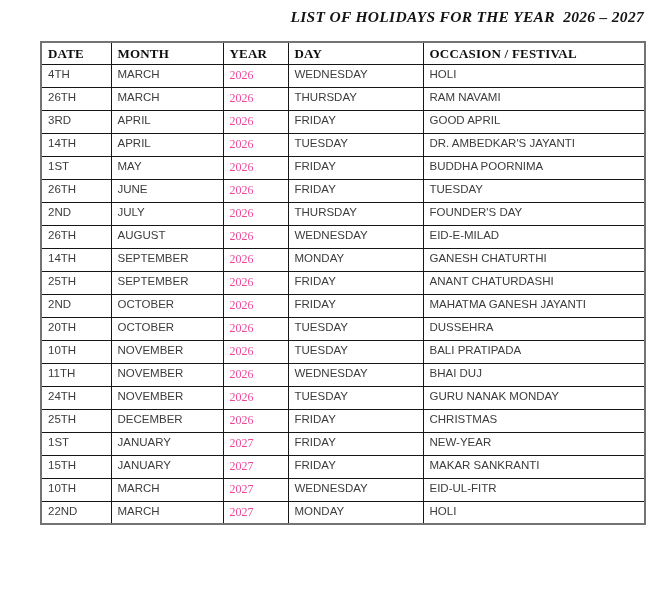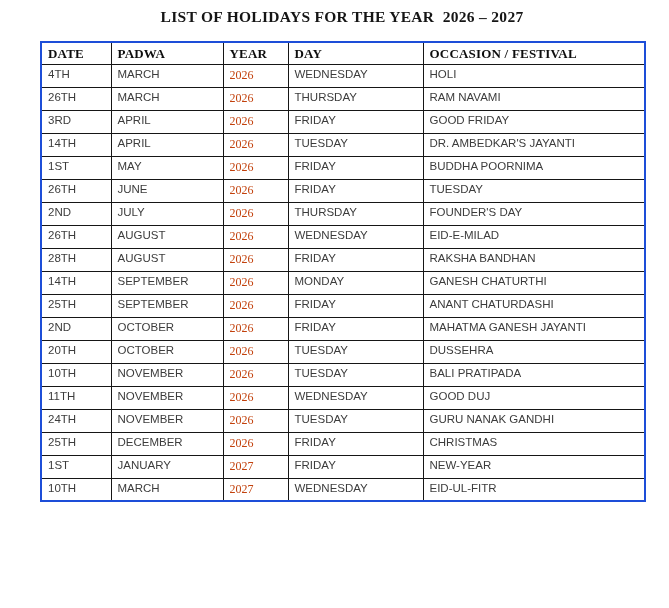--- a/index.html
+++ b/index.html
@@ -7,35 +7,36 @@
   body {
     width: 669px; height: 608px;
     background: #ffffff;
     position: relative;
     font-family: "Liberation Sans", sans-serif;
     overflow: hidden;
   }
   .doc-title {
     position: absolute;
     top: 8px; left: 40px; width: 604px;
-    text-align: center;
+    text-align: right;
     font-family: "Liberation Serif", serif;
     font-weight: bold;
     font-size: 15.5px;
     color: #151515;
     letter-spacing: 0.3px;
     white-space: pre;
+    font-style: italic;
   }
   table.holidays {
     position: absolute;
     top: 41px; left: 40px;
     width: 604px;
     border-collapse: collapse;
     table-layout: fixed;
-    border: 2px solid #1d4ed8;
+    border: 2px solid #737373;
   }
   col.c-date      { width: 70px; }
   col.c-month     { width: 112px; }
   col.c-year      { width: 65px; }
   col.c-day       { width: 135px; }
   col.c-occasion  { width: 222px; }
   th, td {
     border: 1px solid #161616;
     vertical-align: top;
     text-align: left;
@@ -53,40 +54,40 @@
   }
   td {
     font-size: 11.5px;
     color: #3c3c3c;
     padding: 3px 2px 0 6px;
     height: 23px;
   }
   td.cell-year {
     font-family: "Liberation Serif", serif;
     font-size: 12px;
-    color: #c2410c;
+    color: #ec4899;
   }
 </style>
 </head>
 <body>
 
 <div class="doc-title">LIST OF HOLIDAYS FOR THE YEAR &nbsp;2026 – 2027</div>
 
 <table class="holidays">
   <colgroup>
     <col class="c-date">
     <col class="c-month">
     <col class="c-year">
     <col class="c-day">
     <col class="c-occasion">
   </colgroup>
   <thead>
     <tr>
         <th>DATE</th>
-        <th>PADWA</th>
+        <th>MONTH</th>
         <th>YEAR</th>
         <th>DAY</th>
         <th>OCCASION / FESTIVAL</th>
       </tr>
   </thead>
   <tbody>
       <tr>
         <td class="cell-date">4TH</td>
         <td class="cell-month">MARCH</td>
         <td class="cell-year">2026</td>
@@ -98,21 +99,21 @@
         <td class="cell-month">MARCH</td>
         <td class="cell-year">2026</td>
         <td class="cell-day">THURSDAY</td>
         <td class="cell-occasion">RAM NAVAMI</td>
       </tr>
       <tr>
         <td class="cell-date">3RD</td>
         <td class="cell-month">APRIL</td>
         <td class="cell-year">2026</td>
         <td class="cell-day">FRIDAY</td>
-        <td class="cell-occasion">GOOD FRIDAY</td>
+        <td class="cell-occasion">GOOD APRIL</td>
       </tr>
       <tr>
         <td class="cell-date">14TH</td>
         <td class="cell-month">APRIL</td>
         <td class="cell-year">2026</td>
         <td class="cell-day">TUESDAY</td>
         <td class="cell-occasion">DR. AMBEDKAR'S JAYANTI</td>
       </tr>
       <tr>
         <td class="cell-date">1ST</td>
@@ -136,27 +137,20 @@
         <td class="cell-occasion">FOUNDER'S DAY</td>
       </tr>
       <tr>
         <td class="cell-date">26TH</td>
         <td class="cell-month">AUGUST</td>
         <td class="cell-year">2026</td>
         <td class="cell-day">WEDNESDAY</td>
         <td class="cell-occasion">EID-E-MILAD</td>
       </tr>
       <tr>
-        <td class="cell-date">28TH</td>
-        <td class="cell-month">AUGUST</td>
-        <td class="cell-year">2026</td>
-        <td class="cell-day">FRIDAY</td>
-        <td class="cell-occasion">RAKSHA BANDHAN</td>
-      </tr>
-      <tr>
         <td class="cell-date">14TH</td>
         <td class="cell-month">SEPTEMBER</td>
         <td class="cell-year">2026</td>
         <td class="cell-day">MONDAY</td>
         <td class="cell-occasion">GANESH CHATURTHI</td>
       </tr>
       <tr>
         <td class="cell-date">25TH</td>
         <td class="cell-month">SEPTEMBER</td>
         <td class="cell-year">2026</td>
@@ -182,44 +176,58 @@
         <td class="cell-month">NOVEMBER</td>
         <td class="cell-year">2026</td>
         <td class="cell-day">TUESDAY</td>
         <td class="cell-occasion">BALI PRATIPADA</td>
       </tr>
       <tr>
         <td class="cell-date">11TH</td>
         <td class="cell-month">NOVEMBER</td>
         <td class="cell-year">2026</td>
         <td class="cell-day">WEDNESDAY</td>
-        <td class="cell-occasion">GOOD DUJ</td>
+        <td class="cell-occasion">BHAI DUJ</td>
       </tr>
       <tr>
         <td class="cell-date">24TH</td>
         <td class="cell-month">NOVEMBER</td>
         <td class="cell-year">2026</td>
         <td class="cell-day">TUESDAY</td>
-        <td class="cell-occasion">GURU NANAK GANDHI</td>
+        <td class="cell-occasion">GURU NANAK MONDAY</td>
       </tr>
       <tr>
         <td class="cell-date">25TH</td>
         <td class="cell-month">DECEMBER</td>
         <td class="cell-year">2026</td>
         <td class="cell-day">FRIDAY</td>
         <td class="cell-occasion">CHRISTMAS</td>
       </tr>
       <tr>
         <td class="cell-date">1ST</td>
         <td class="cell-month">JANUARY</td>
         <td class="cell-year">2027</td>
         <td class="cell-day">FRIDAY</td>
         <td class="cell-occasion">NEW-YEAR</td>
       </tr>
       <tr>
+        <td class="cell-date">15TH</td>
+        <td class="cell-month">JANUARY</td>
+        <td class="cell-year">2027</td>
+        <td class="cell-day">FRIDAY</td>
+        <td class="cell-occasion">MAKAR SANKRANTI</td>
+      </tr>
+      <tr>
         <td class="cell-date">10TH</td>
         <td class="cell-month">MARCH</td>
         <td class="cell-year">2027</td>
         <td class="cell-day">WEDNESDAY</td>
         <td class="cell-occasion">EID-UL-FITR</td>
+      </tr>
+      <tr>
+        <td class="cell-date">22ND</td>
+        <td class="cell-month">MARCH</td>
+        <td class="cell-year">2027</td>
+        <td class="cell-day">MONDAY</td>
+        <td class="cell-occasion">HOLI</td>
       </tr>
     </tbody>
 </table>
 
 </body></html>

